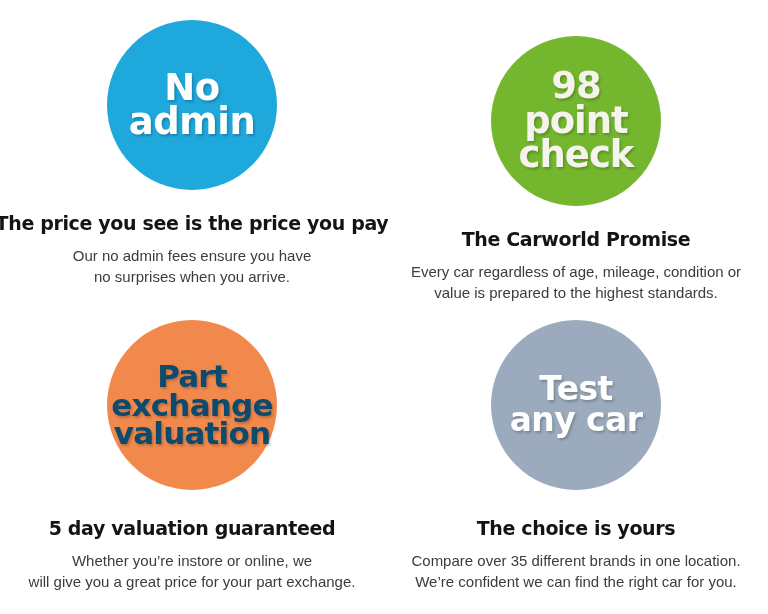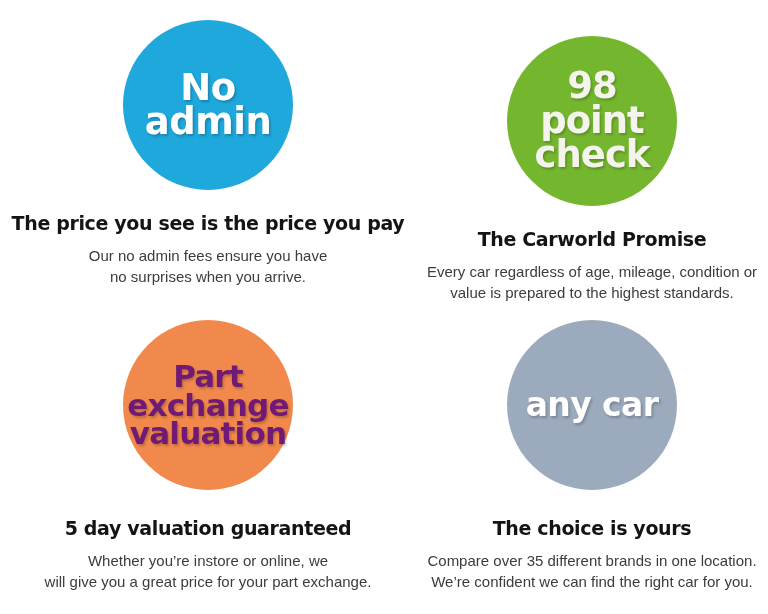--- a/index.html
+++ b/index.html
@@ -14,21 +14,20 @@
     font-family: "Liberation Sans", sans-serif;
     -webkit-font-smoothing: antialiased;
   }
 
   .features-grid {
     width: 645px;
     height: 614px;
     display: grid;
     grid-template-columns: 384px 384px;
     grid-template-rows: 307px 307px;
-    margin-left: 16px;
   }
 
   .feature-card {
     position: relative;
     display: flex;
     flex-direction: column;
     align-items: center;
     box-sizing: border-box;
   }
 
@@ -119,34 +118,35 @@
         <span>check</span>
       </div>
     </div>
     <h3 class="feature-heading">The Carworld Promise</h3>
     <p class="feature-body">Every car regardless of age, mileage, condition or
 value is prepared to the highest standards.</p>
   </div>
 
   <div class="feature-card card-part-ex">
     <div class="badge" style="background: rgb(242, 137, 76);">
-      <div class="badge-text" style="color: #701a75;">
+      <div class="badge-text" style="color: #0c4a6e;">
         <span>Part</span>
         <span>exchange</span>
         <span>valuation</span>
       </div>
     </div>
     <h3 class="feature-heading">5 day valuation guaranteed</h3>
     <p class="feature-body">Whether you’re instore or online, we
 will give you a great price for your part exchange.</p>
   </div>
 
   <div class="feature-card card-test-drive">
     <div class="badge" style="background: rgb(155, 171, 189);">
       <div class="badge-text" style="color: rgb(255, 255, 255);">
+        <span>Test</span>
         <span>any car</span>
       </div>
     </div>
     <h3 class="feature-heading">The choice is yours</h3>
     <p class="feature-body">Compare over 35 different brands in one location.
 We’re confident we can find the right car for you.</p>
   </div>
 
 </div>
 

